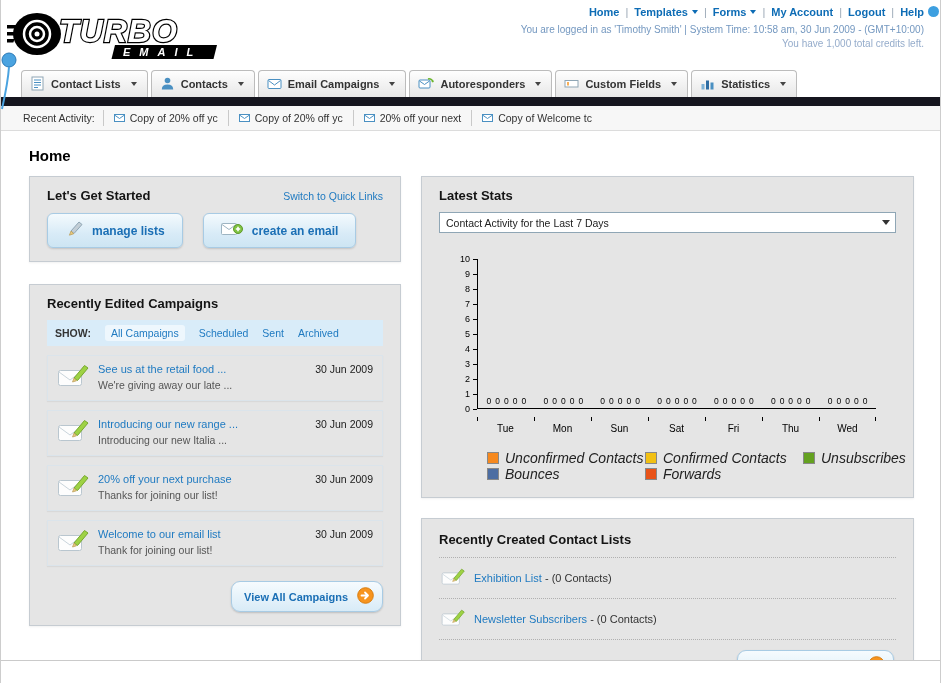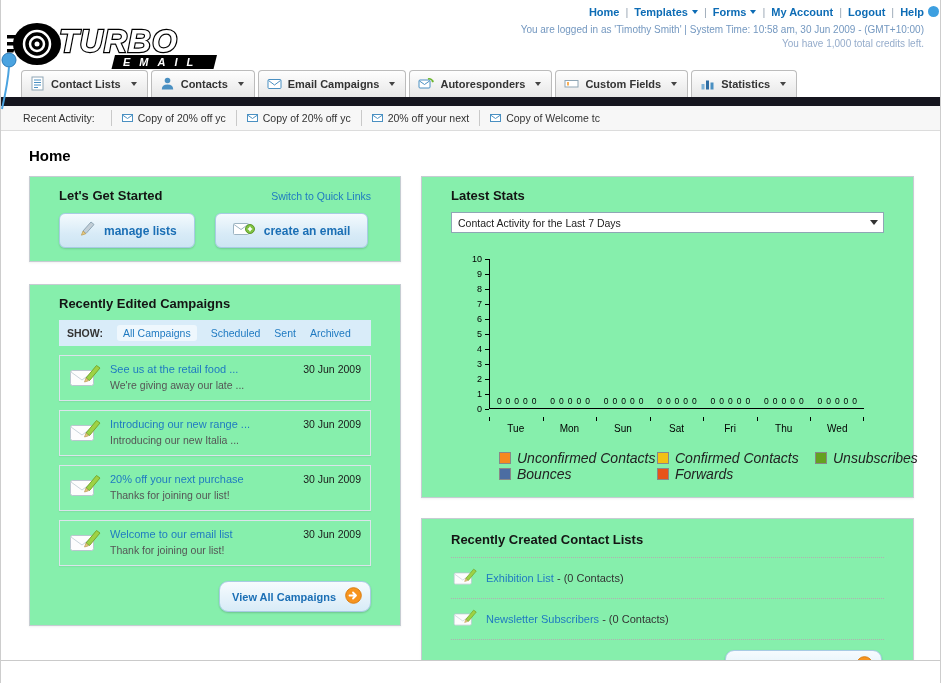--- a/index.html
+++ b/index.html
@@ -2,51 +2,51 @@
 <html><head>
 <meta charset="utf-8">
 <style>
   * { box-sizing: border-box; margin: 0; padding: 0; }
   html,body { width: 941px; height: 683px; }
   body { font-family: "Liberation Sans", sans-serif; background: #fff; position: relative; overflow: hidden; }
   #page { width: 941px; height: 683px; border-left: 1px solid #cdcdcd; border-right: 1px solid #cdcdcd; position: relative; background: #fff; }
 
   
   .header { position: relative; height: 64px; }
-  .logo { position: absolute; left: 6px; top: 15px; cursor: pointer; }
+  .logo { position: absolute; left: 6px; top: 5px; cursor: pointer; }
   .logo-t { font-family: "Liberation Sans", sans-serif; font-style: italic; font-weight: bold; }
   .balloon { position: absolute; left: 0px; top: 52px; }
   .corner-dot { position: absolute; right: 1px; top: 6px; width: 11px; height: 11px; border-radius: 50%; background: #3d9fe0; }
   .top-right { position: absolute; right: 16px; top: 6px; text-align: right; }
   .top-nav { display: flex; justify-content: flex-end; align-items: center; font-size: 11px; font-weight: bold; color: #0d6cb5; }
   .navitem { display: inline-flex; align-items: center; cursor: pointer; color: #0d6cb5; }
   .navitem:not(:last-child)::after { content: "|"; color: #9aa7b5; font-weight: normal; margin: 0 6px; cursor: default; }
   .dd-caret { display: inline-block; width: 0; height: 0; border-left: 3px solid transparent; border-right: 3px solid transparent; border-top: 4px solid #0d6cb5; margin-left: 4px; }
   .login-info { margin-top: 6px; font-size: 10px; color: #7498c0; }
   .credits { margin-top: 3px; font-size: 10px; color: #95accB; }
 
   
   .tabbar { padding-left: 20px; display: flex; align-items: flex-end; gap: 3px; height: 33px; background: #fff; }
   .tab { display: flex; align-items: center; gap: 6px; padding: 5px 10px 6px 8px; border: 1px solid #bcbcbc; border-bottom: none; border-radius: 4px 4px 0 0; background: linear-gradient(#fefefe, #e7e7e7); font-size: 11px; font-weight: bold; color: #333; cursor: pointer; white-space: nowrap; }
   .tab .dd-caret { border-top-color: #444; }
   .ticon { display: inline-flex; align-items: center; }
   .darkbar { height: 9px; background: #16161f; }
 
   
   .activity { height: 25px; display: flex; align-items: center; padding-left: 22px; background: #f7f7f7; border-bottom: 1px solid #dcdcdc; font-size: 10.5px; color: #333; }
-  .activity-label { margin-right: 16px; }
+  .activity-label { margin-right: 8px; }
   .activity-item { display: inline-flex; align-items: center; gap: 5px; padding: 0 10px; border-left: 1px solid #c9c9c9; cursor: pointer; height: 16px; }
 
   
   .content { padding: 10px 26px 0 28px; }
   .page-title { font-size: 15px; font-weight: bold; color: #000; margin: 6px 0 12px; }
   .cols { display: flex; gap: 20px; align-items: flex-start; }
   .col-left { width: 372px; flex: none; }
   .col-right { flex: 1; min-width: 0; }
-  .panel { border: 1px solid #c6ccd2; background: #86efac; padding: 11px 29px; box-shadow: 0 1px 2px rgba(0,0,0,.06); }
+  .panel { border: 1px solid #c6ccd2; background: #e5e5e5; padding: 11px 17px; box-shadow: 0 1px 2px rgba(0,0,0,.06); }
   .panel-title { font-size: 13px; font-weight: bold; color: #141414; }
   .link { color: #1f7ac1; font-size: 10.5px; cursor: pointer; text-decoration: none; }
 
   
   .gs-head { display: flex; justify-content: space-between; align-items: center; margin-bottom: 10px; }
   .gs-buttons { display: flex; gap: 20px; padding-bottom: 2px; }
   .btn-blue { display: inline-flex; align-items: center; gap: 9px; padding: 7px 17px; border: 1px solid #a8cbe4; border-radius: 6px; background: linear-gradient(#f4fafd, #d8ebf7 60%, #cde5f3); font-size: 12px; font-weight: bold; color: #1b6fb5; cursor: pointer; box-shadow: 0 1px 2px rgba(0,0,0,.15); }
 
   
   .camp-panel { margin-top: 22px; }

